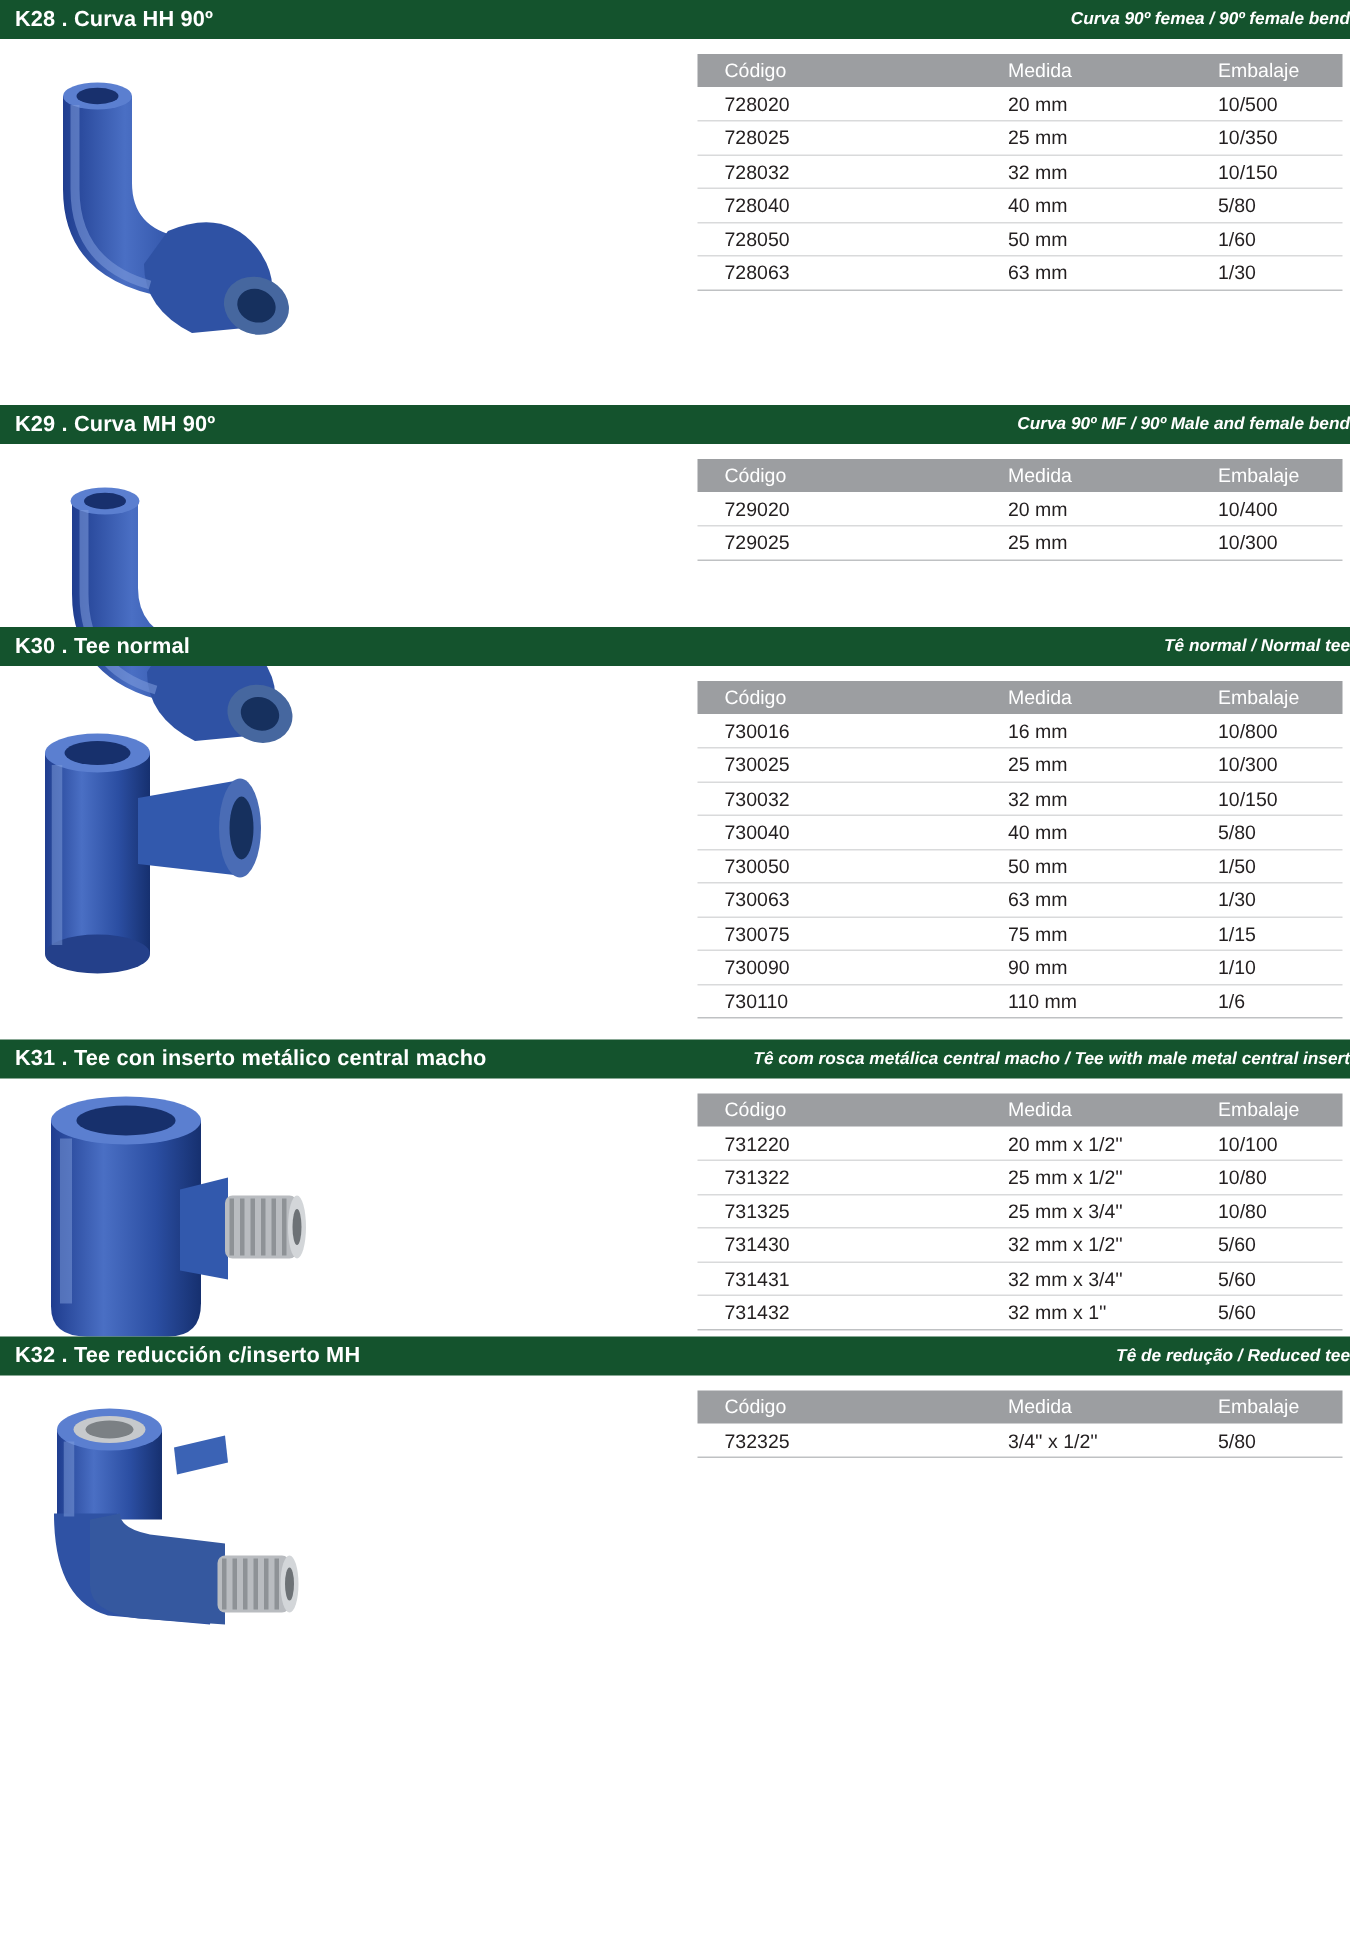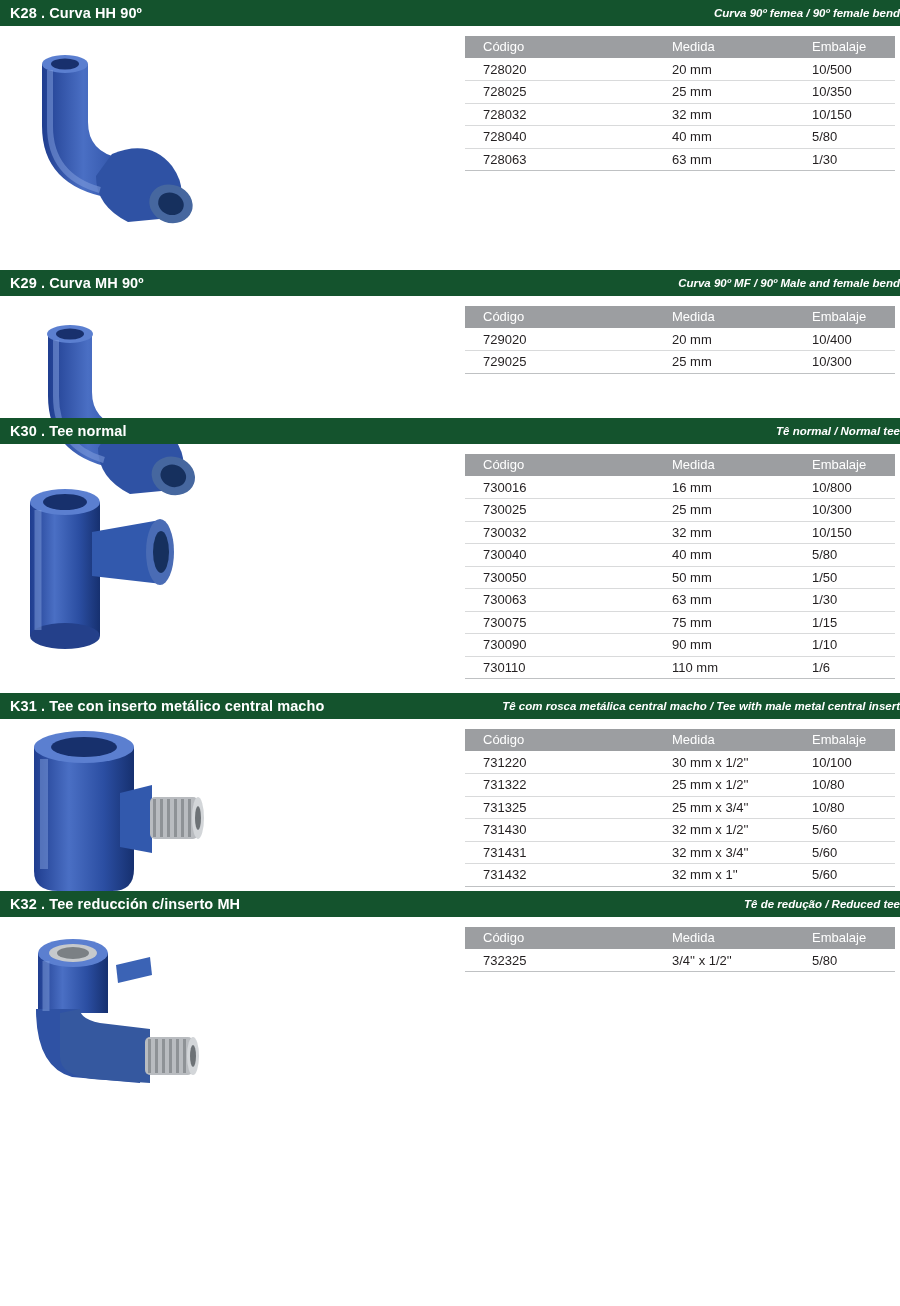--- a/index.html
+++ b/index.html
@@ -175,20 +175,25 @@
               <td>728032</td>
               <td class="c-medida">32 mm</td>
               <td class="c-embalaje">10/150</td>
             </tr>
             <tr>
               <td>728040</td>
               <td class="c-medida">40 mm</td>
               <td class="c-embalaje">5/80</td>
             </tr>
             <tr>
+              <td>728050</td>
+              <td class="c-medida">50 mm</td>
+              <td class="c-embalaje">1/60</td>
+            </tr>
+            <tr>
               <td>728063</td>
               <td class="c-medida">63 mm</td>
               <td class="c-embalaje">1/30</td>
             </tr>
           </tbody>
         </table>
       </div>
     </div>
   </div>
 
@@ -360,21 +365,21 @@
           <thead>
             <tr>
               <th class="c-codigo">Código</th>
               <th class="c-medida">Medida</th>
               <th class="c-embalaje">Embalaje</th>
             </tr>
           </thead>
           <tbody>
             <tr>
               <td>731220</td>
-              <td class="c-medida">30 mm x 1/2''</td>
+              <td class="c-medida">20 mm x 1/2''</td>
               <td class="c-embalaje">10/100</td>
             </tr>
             <tr>
               <td>731322</td>
               <td class="c-medida">25 mm x 1/2''</td>
               <td class="c-embalaje">10/80</td>
             </tr>
             <tr>
               <td>731325</td>
               <td class="c-medida">25 mm x 3/4''</td>

